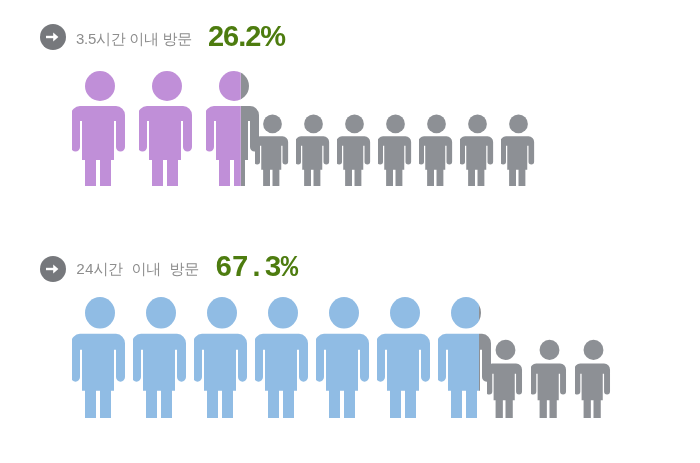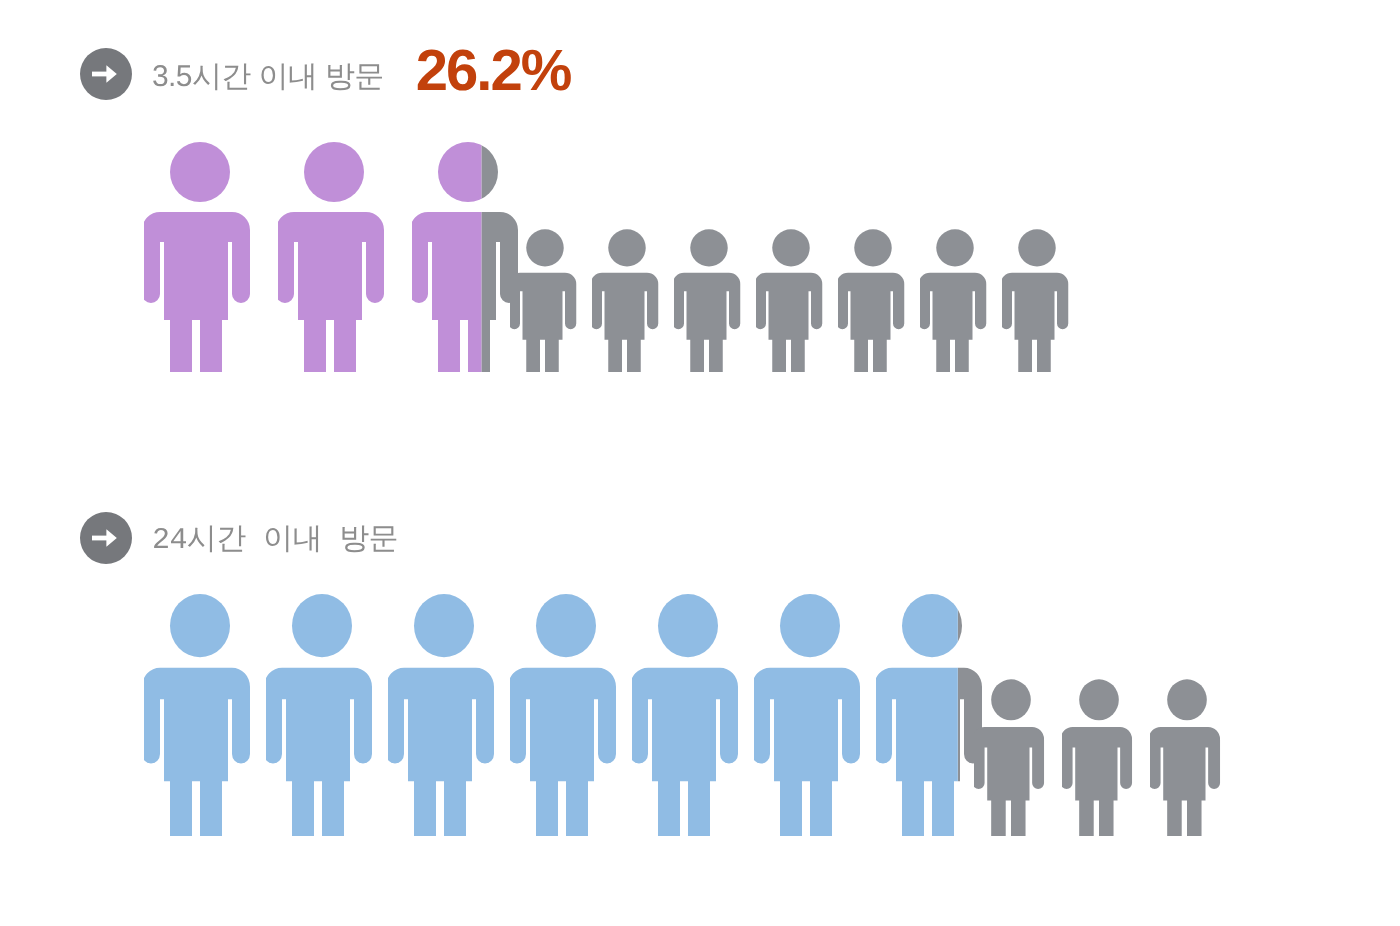--- a/index.html
+++ b/index.html
@@ -58,21 +58,21 @@
     letter-spacing: -0.3px;
     white-space: nowrap;
     line-height: 1;
     position: relative;
     top: 1px;
   }
   .stat-value {
     margin-left: 16px;
     font-size: 29px;
     font-weight: bold;
-    color: #c2410c;
+    color: #4d7c0f;
     letter-spacing: -1px;
     line-height: 1;
     white-space: nowrap;
     position: relative;
     top: -1px;
   }
 
   
   .pictogram-row {
     position: relative;
@@ -192,20 +192,21 @@
 
   <div class="stat-group group-1">
     <div class="stat-header">
       <span class="arrow-badge">
         <svg width="26" height="26" viewBox="0 0 26 26" aria-hidden="true">
           <path d="M6 13 h10" stroke="#ffffff" stroke-width="2.4" fill="none" stroke-linecap="butt"></path>
           <path d="M13.2 8.6 L18.4 13 L13.2 17.4 Z" fill="#ffffff"></path>
         </svg>
       </span>
       <span class="stat-label">24시간 이내 방문</span>
+      <span class="stat-value">67.3%</span>
     </div>
 
     <div class="pictogram-row">
       <div class="figure" style="left:72px;  width:56px; height:122px;">
         <svg viewBox="0 0 56 116" preserveAspectRatio="none">
           <circle cx="28" cy="16" r="15" fill="#90bce4"></circle>
           <path d="M12 36 h32 a9 9 0 0 1 9 9 v32 a4.5 4.5 0 0 1 -9 0 v-26 h-2 v39 h-3 v39 h-11 v-39 h-4 v39 h-11 v-39 h-3 v-39 h-2 v26 a4.5 4.5 0 0 1 -9 0 v-32 a9 9 0 0 1 9 -9 z" fill="#90bce4"></path>
         </svg>
       </div>
       <div class="figure" style="left:133px; width:56px; height:122px;">

